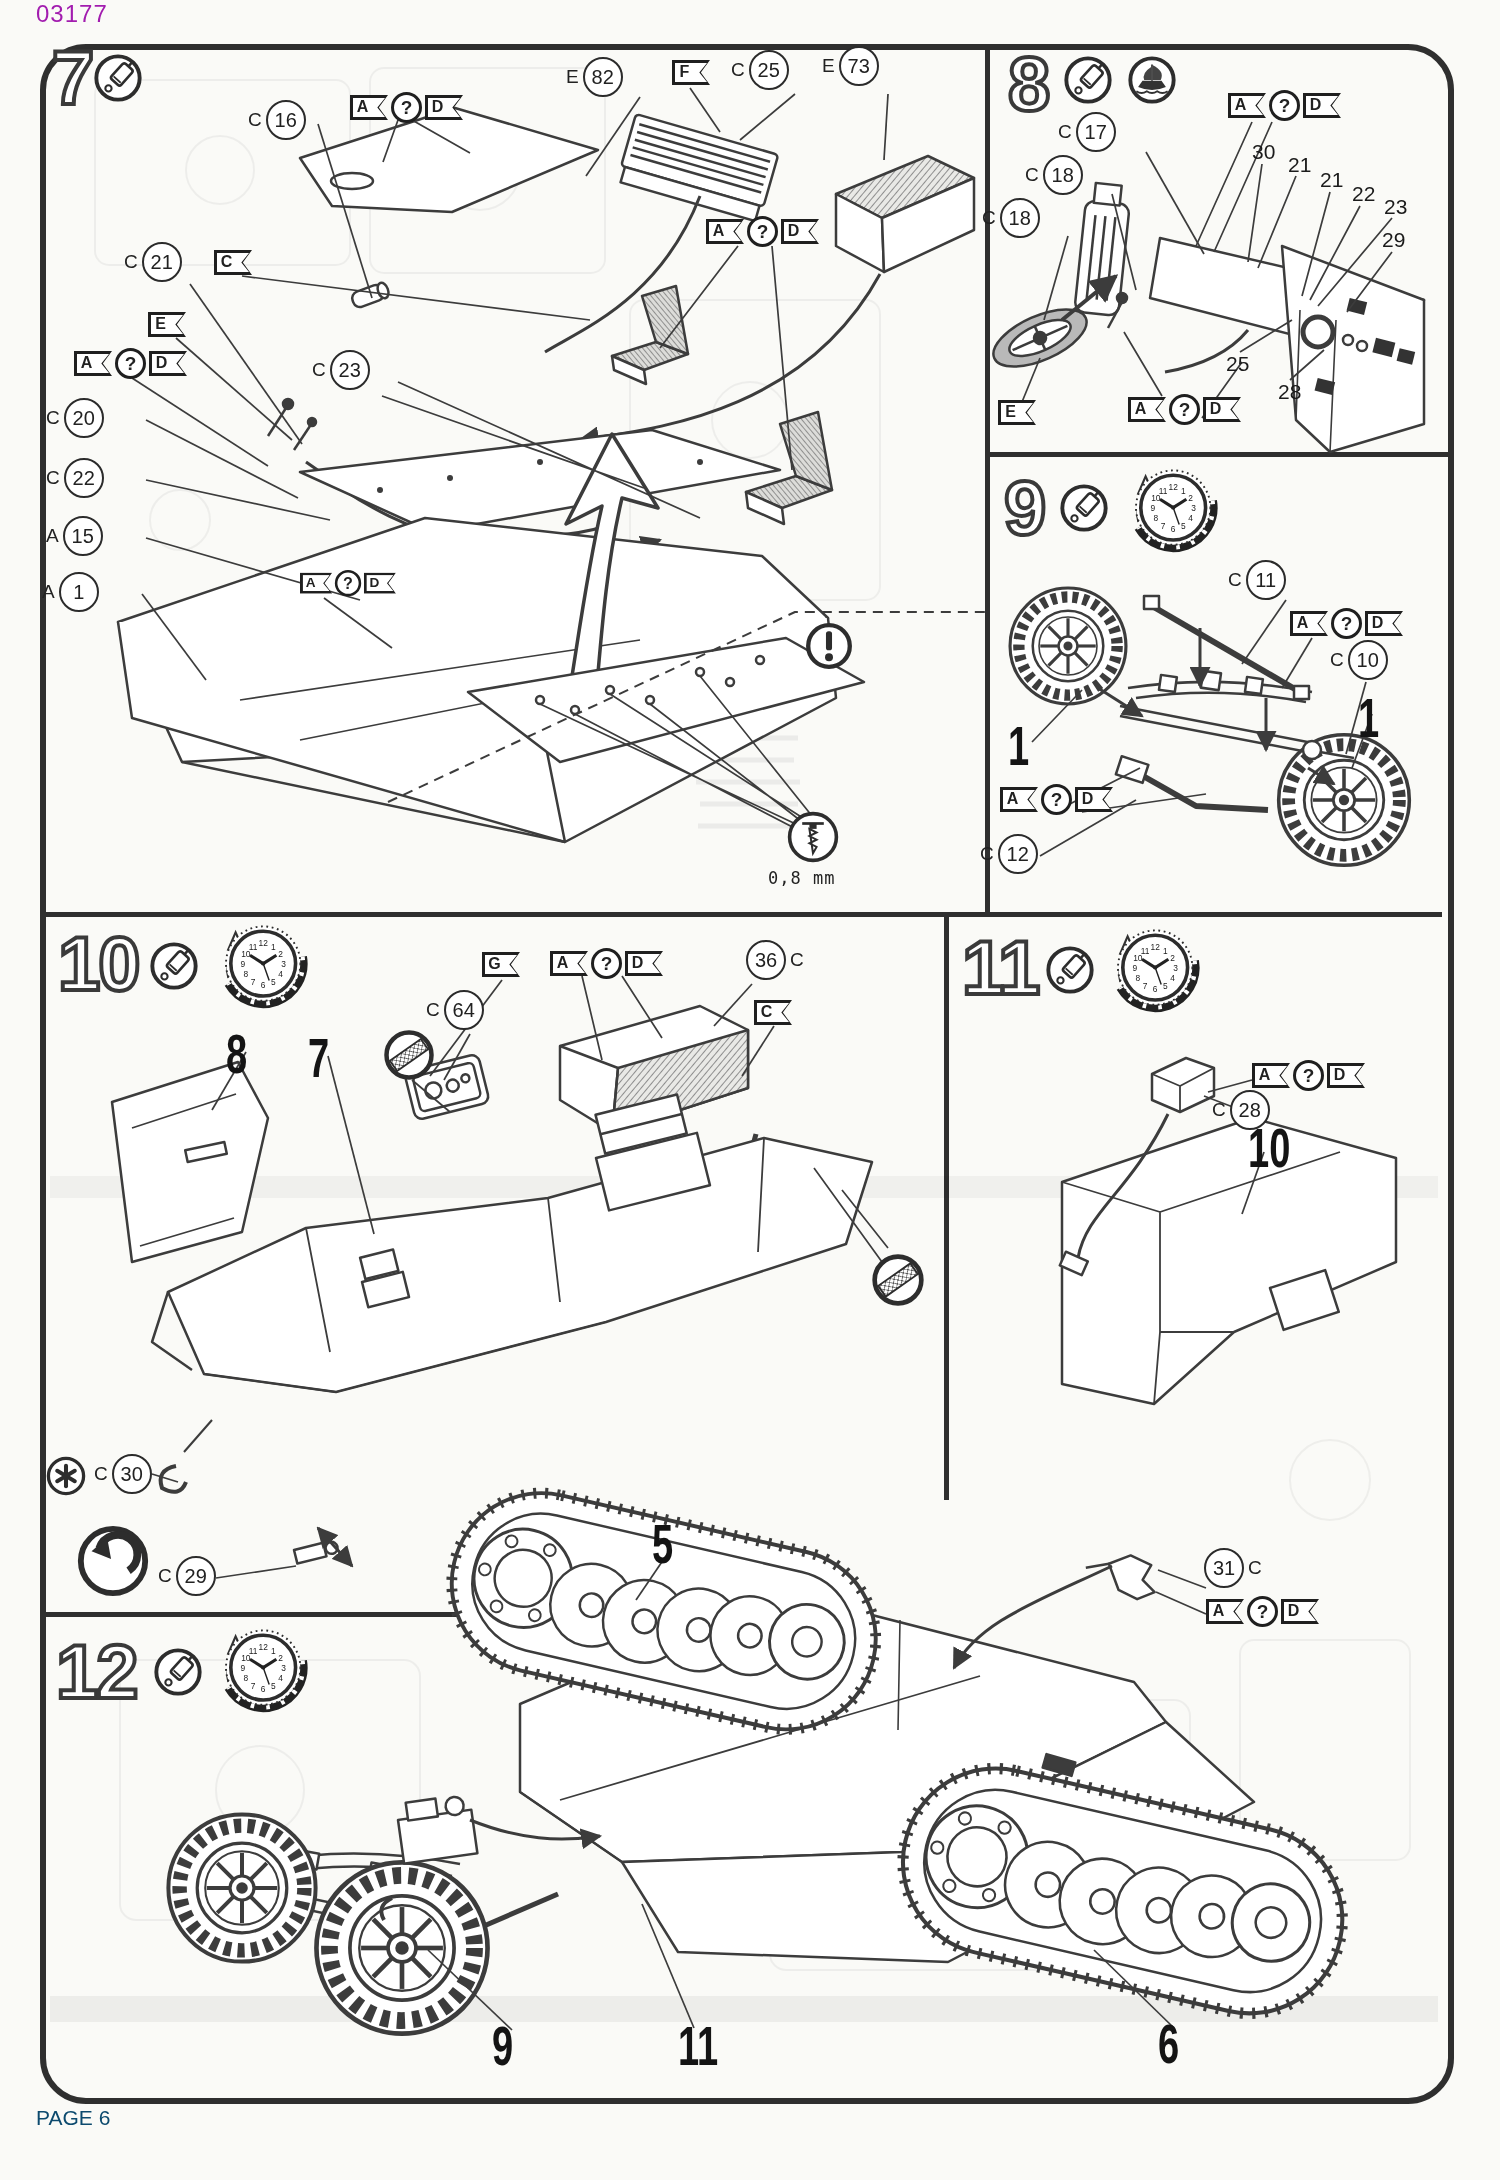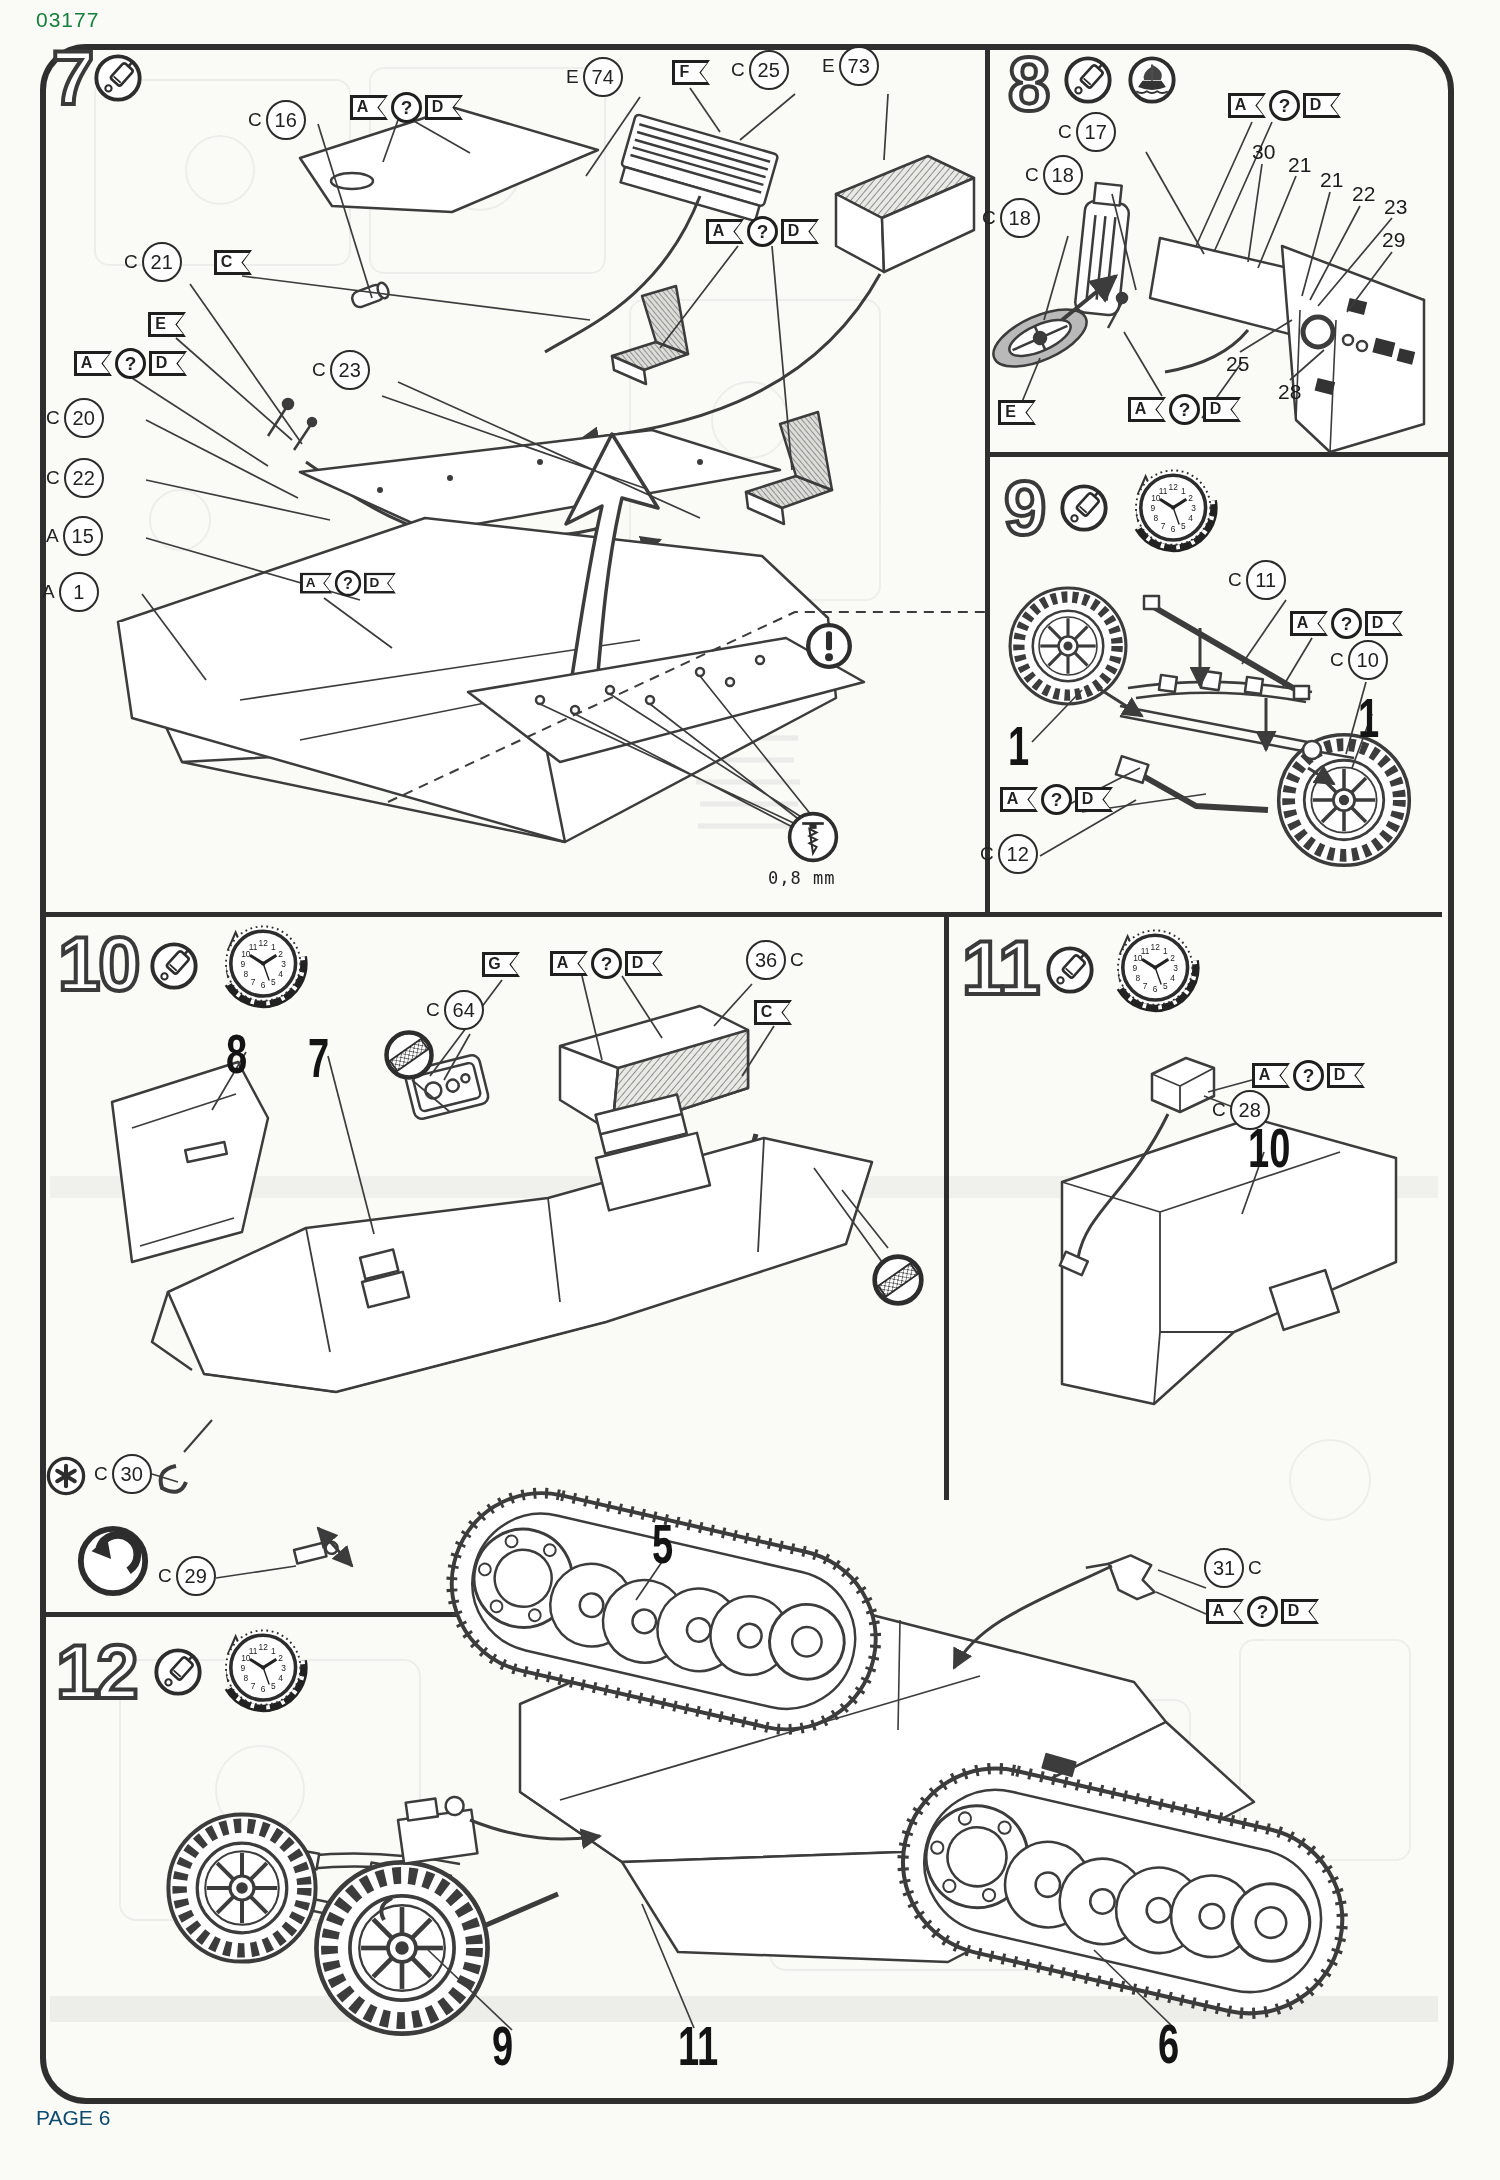--- a/index.html
+++ b/index.html
@@ -1,18 +1,18 @@
 <!DOCTYPE html>
 <html><head>
 <meta charset="utf-8">
 <style>
   html,body{margin:0;padding:0;background:#e8e8e4;}
   #sheet{position:relative;width:1500px;height:2180px;background:#fafaf7;overflow:hidden;
          font-family:"Liberation Sans",sans-serif;color:#222;}
-  .code{position:absolute;left:36px;top:8px;font-size:21px;color:#15803d;letter-spacing:1px;}
+  .code{position:absolute;left:36px;top:0;font-size:24px;color:#a21caf;letter-spacing:1px;}
   .footer{position:absolute;left:36px;top:2106px;font-size:21px;color:#0c4a6e;}
   #board{position:absolute;left:40px;top:44px;width:1402px;height:2048px;
          border:6px solid #2f2f2f;border-radius:46px;background:transparent;}
   .div{position:absolute;background:#2f2f2f;}
   
   .stepnum{position:absolute;font-weight:700;font-size:76px;line-height:1;color:#fff;
            -webkit-text-stroke:4px #3a3a3a;text-shadow:0 0 1px #3a3a3a;letter-spacing:-2px;}
   
   .icon{position:absolute;}
   
@@ -569,21 +569,21 @@
       </span>
     <span class="qc">?</span>
     <span class="flag">
         <span class="fo"></span>
         <span class="fi"></span>
         <i>D</i>
       </span>
     </div>
   <div class="co" style="left:566px;top:57px;">
     <span class="l">E</span>
-      <span class="c">74</span>
+      <span class="c">82</span>
     </div>
   <div class="fgrp" style="left:672px;top:60px;">
     <span class="flag">
         <span class="fo"></span>
         <span class="fi"></span>
         <i>F</i>
       </span>
     </div>
   <div class="co" style="left:731px;top:50px;">
     <span class="l">C</span>

